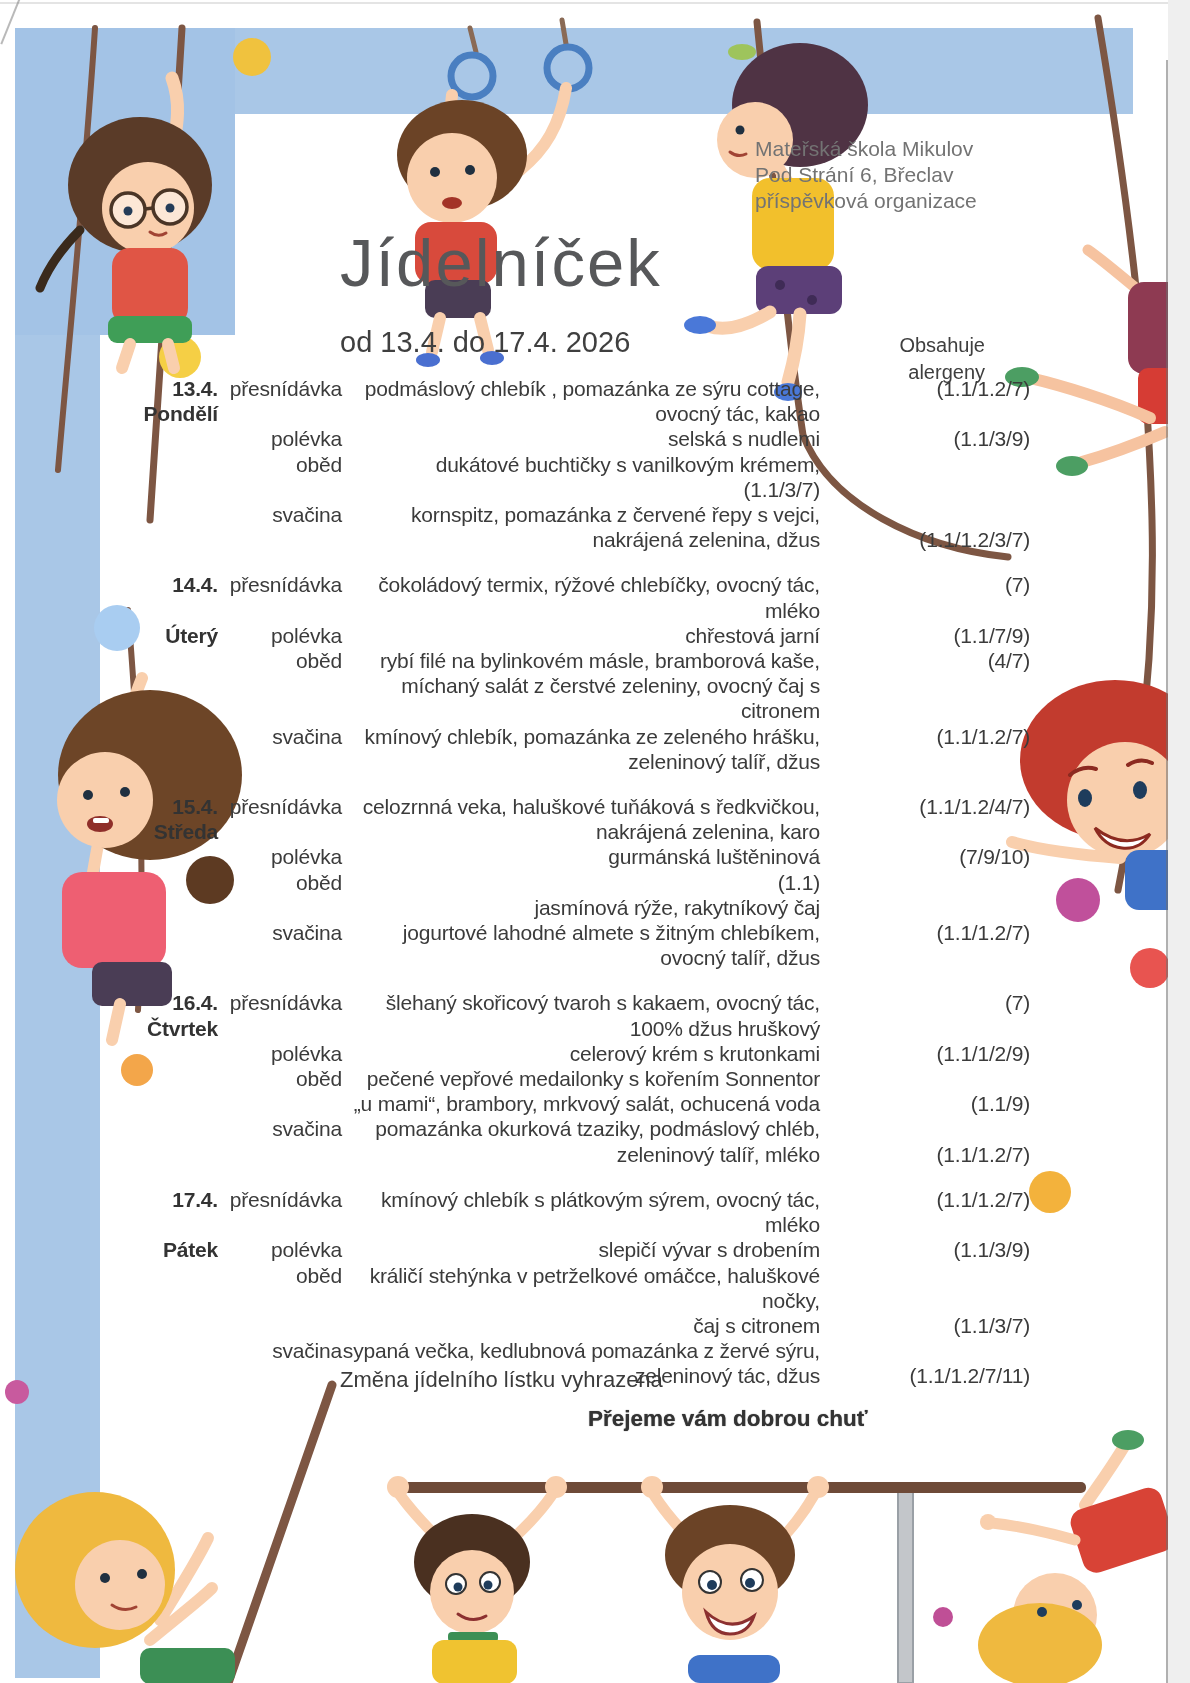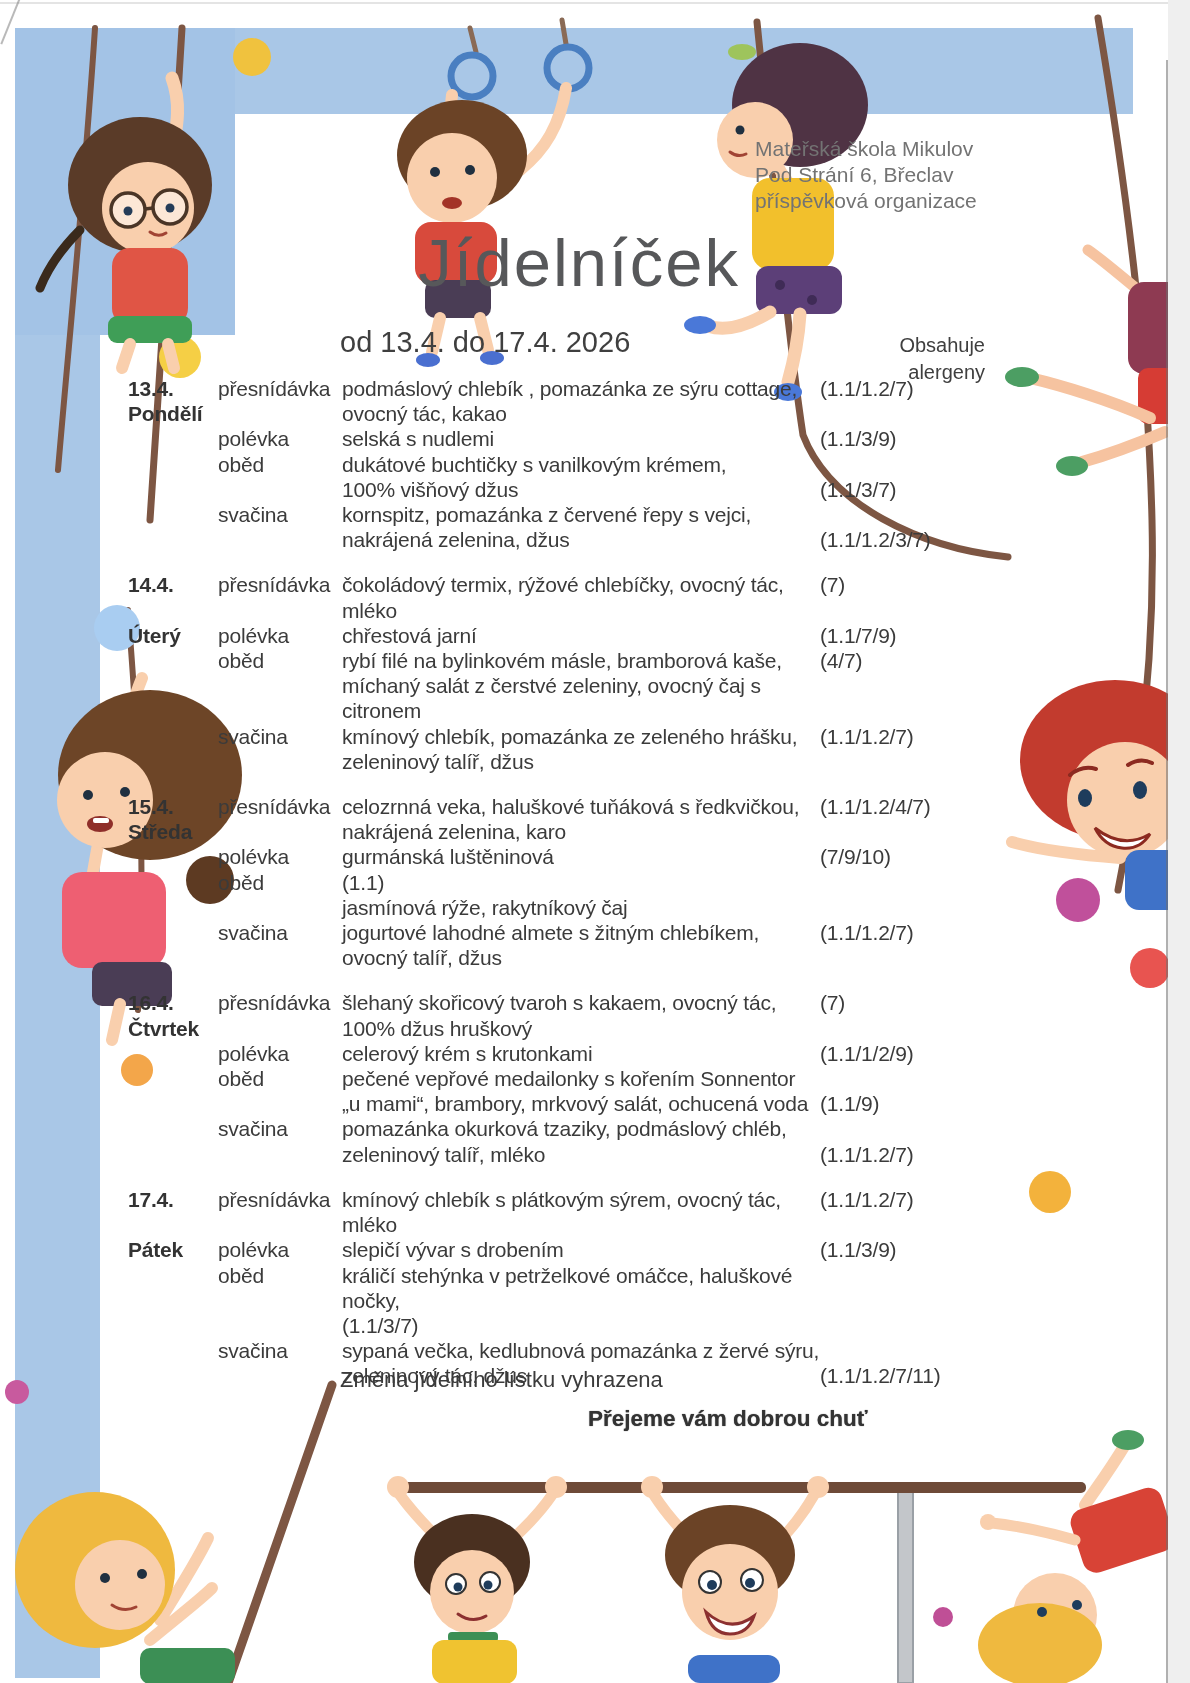--- a/index.html
+++ b/index.html
@@ -18,29 +18,29 @@
   #scanline-right{position:absolute;left:1166px;top:60px;width:2px;height:1623px;background:#6f6f6f;opacity:.55;z-index:3;}
   #rightmargin{position:absolute;left:1168px;top:0;width:22px;height:1683px;background:#efefef;z-index:2;}
   #corner-tl{position:absolute;left:10px;top:-6px;width:2px;height:52px;background:#8a8a8a;transform:rotate(22deg);opacity:.6;z-index:3;}
 
   
   #decor{position:absolute;left:0;top:0;z-index:1;}
 
   
   .txt{position:absolute;z-index:2;}
   #school{left:755px;top:136px;font-size:21px;line-height:26px;color:#737373;}
-  #page-title{left:340px;top:224px;width:400px;text-align:right;font-size:67px;font-weight:300;
+  #page-title{left:340px;top:224px;width:400px;text-align:left;font-size:67px;font-weight:300;
               color:#57585a;letter-spacing:2px;}
   #date-range{left:340px;top:326px;width:400px;text-align:left;font-size:29px;color:#3f3f3f;}
   #allergen-head{left:805px;top:332px;width:180px;text-align:right;font-size:20px;line-height:27px;color:#3f3f3f;}
 
   #menu{left:128px;top:376px;width:1010px;}
   .day-block{margin-bottom:20px;}
   .menu-row{display:grid;grid-template-columns:90px 124px 478px 210px;
-            font-size:21px;line-height:25.2px;letter-spacing:-0.2px;}
+            font-size:21px;line-height:25.2px;letter-spacing:-0.2px;text-align:right;}
   .col-date{font-weight:bold;color:#333;}
   .col-meal{color:#3b3b3b;}
   .col-text{color:#3b3b3b;}
   .col-allergen{color:#3b3b3b;}
 
   #footer-note{left:340px;top:1348px;font-size:22px;color:#3b3b3b;margin-top:19px;}
   #footer-wish{left:588px;top:1406px;font-size:22.5px;font-weight:bold;color:#333;text-shadow:0 0 1px #555;}
 </style>
 </head>
 <body>
@@ -250,21 +250,20 @@
         </div>
         <div class="menu-row">
           <div class="col-date"></div>
           <div class="col-meal">oběd</div>
           <div class="col-text">dukátové buchtičky s vanilkovým krémem,</div>
           <div class="col-allergen"></div>
         </div>
         <div class="menu-row">
           <div class="col-date"></div>
           <div class="col-meal"></div>
-          <div class="col-text">100% višňový džus</div>
           <div class="col-allergen">(1.1/3/7)</div>
         </div>
         <div class="menu-row">
           <div class="col-date"></div>
           <div class="col-meal">svačina</div>
           <div class="col-text">kornspitz, pomazánka z červené řepy s vejci,</div>
           <div class="col-allergen"></div>
         </div>
         <div class="menu-row">
           <div class="col-date"></div>
@@ -413,20 +412,21 @@
         </div>
         <div class="menu-row">
           <div class="col-date"></div>
           <div class="col-meal">oběd</div>
           <div class="col-text">králičí stehýnka v petrželkové omáčce, haluškové nočky,</div>
           <div class="col-allergen"></div>
         </div>
         <div class="menu-row">
           <div class="col-date"></div>
           <div class="col-meal"></div>
+          <div class="col-text">čaj s citronem</div>
           <div class="col-allergen">(1.1/3/7)</div>
         </div>
         <div class="menu-row">
           <div class="col-date"></div>
           <div class="col-meal">svačina</div>
           <div class="col-text">sypaná večka, kedlubnová pomazánka z žervé sýru,</div>
           <div class="col-allergen"></div>
         </div>
         <div class="menu-row">
           <div class="col-date"></div>

